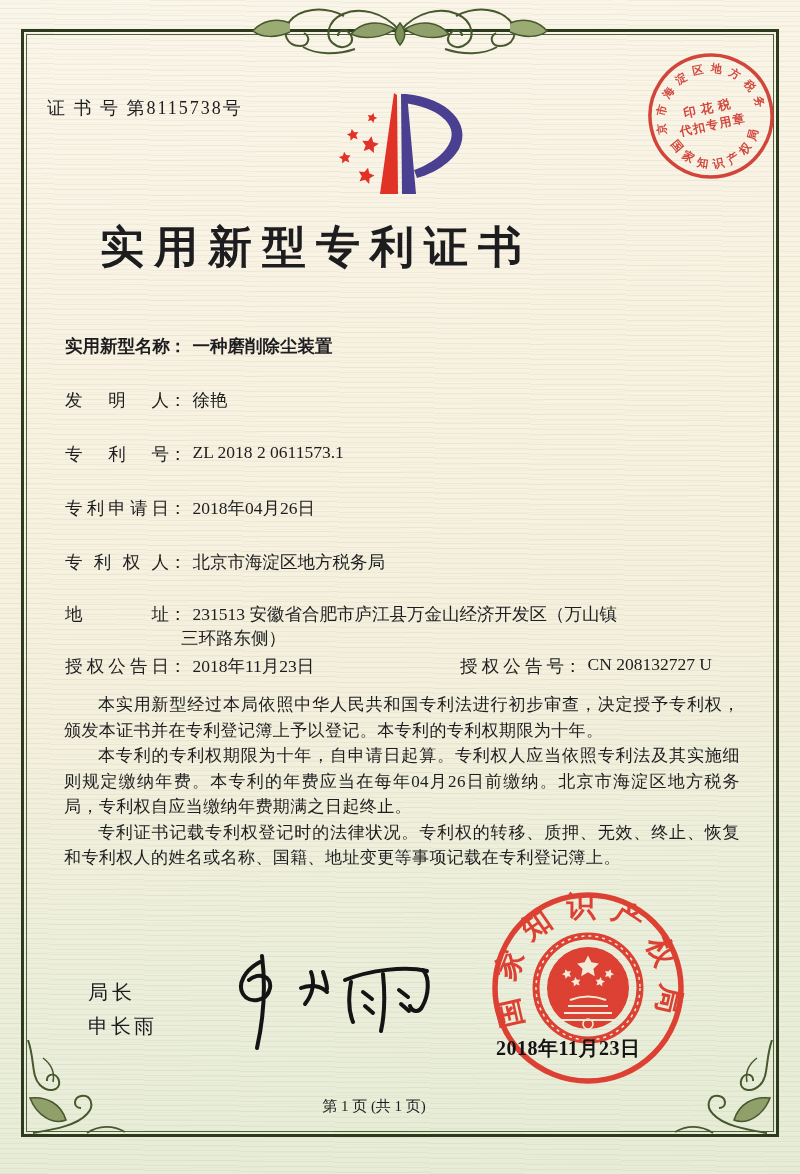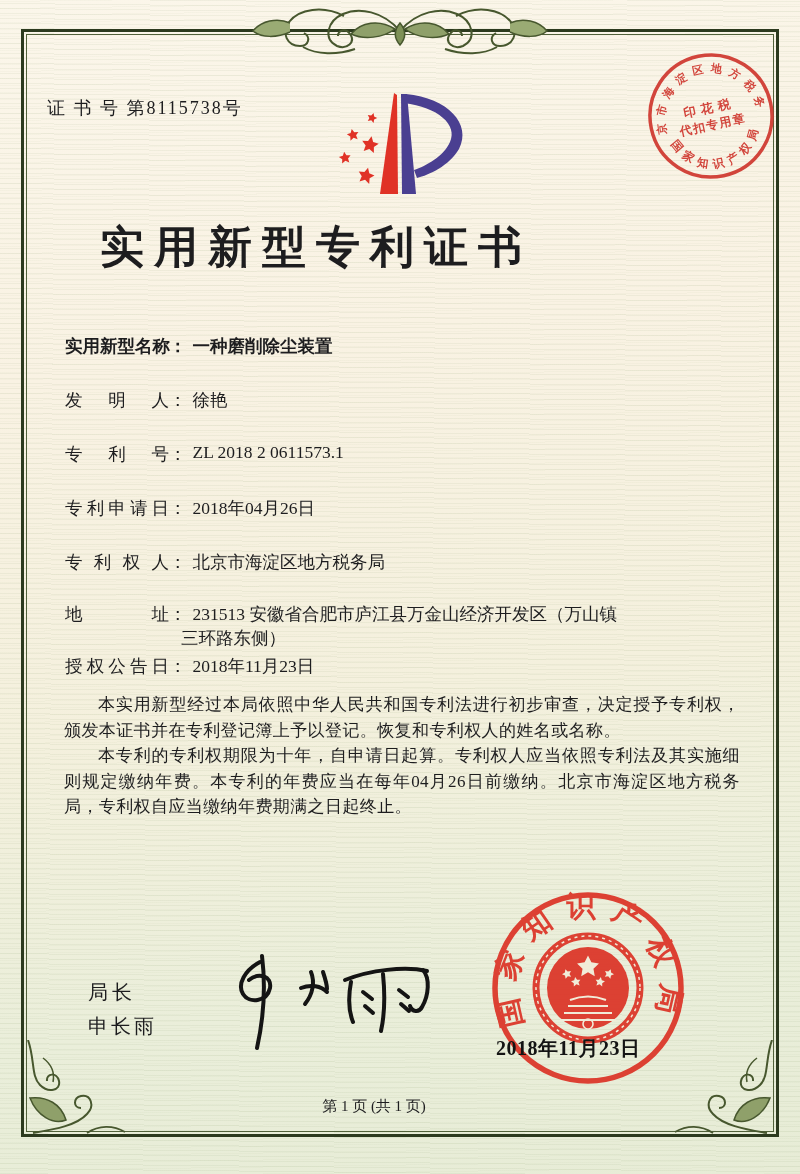--- a/index.html
+++ b/index.html
@@ -138,24 +138,28 @@
 
   <div class="abs row" style="top:602px;">
     <span class="flabel">地址</span><span class="colon">：</span><span class="fvalue">231513 安徽省合肥市庐江县万金山经济开发区（万山镇</span>
     <span class="addr2">三环路东侧）</span>
   </div>
 
   <div class="abs row" style="top:654px;">
     <span class="flabel">授权公告日</span><span class="colon">：</span><span class="fvalue">2018年11月23日</span>
   </div>
 
+  <div class="abs row" style="left:460px;top:654px;">
+    <span class="flabel">授权公告号</span><span class="colon">：</span><span class="fvalue">CN 208132727 U</span>
+  </div>
 
   <div class="abs paras">
-    <p>本实用新型经过本局依照中华人民共和国专利法进行初步审查，决定授予专利权，颁发本证书并在专利登记簿上予以登记。恢复和专利权人的姓名或名称。</p>
+    <p>本实用新型经过本局依照中华人民共和国专利法进行初步审查，决定授予专利权，颁发本证书并在专利登记簿上予以登记。本专利的专利权期限为十年。</p>
     <p>本专利的专利权期限为十年，自申请日起算。专利权人应当依照专利法及其实施细则规定缴纳年费。本专利的年费应当在每年04月26日前缴纳。北京市海淀区地方税务局，专利权自应当缴纳年费期满之日起终止。</p>
+    <p>专利证书记载专利权登记时的法律状况。专利权的转移、质押、无效、终止、恢复和专利权人的姓名或名称、国籍、地址变更等事项记载在专利登记簿上。</p>
   </div>
 
   <div class="abs signoff-title">局长</div>
   <div class="abs signoff-name">申长雨</div>
 
   <svg class="abs" style="left:215px;top:950px;" width="230" height="105" viewBox="0 0 230 105">
     <g stroke="#141414" stroke-width="4" stroke-linecap="round" fill="none">
       <path d="M45,12 C30,20 22,34 28,44 C34,54 52,52 55,38 C57,26 44,22 34,30"></path>
       <path d="M47,6 C50,30 50,62 42,98"></path>
       <path d="M96,22 C100,32 98,44 90,54"></path>

